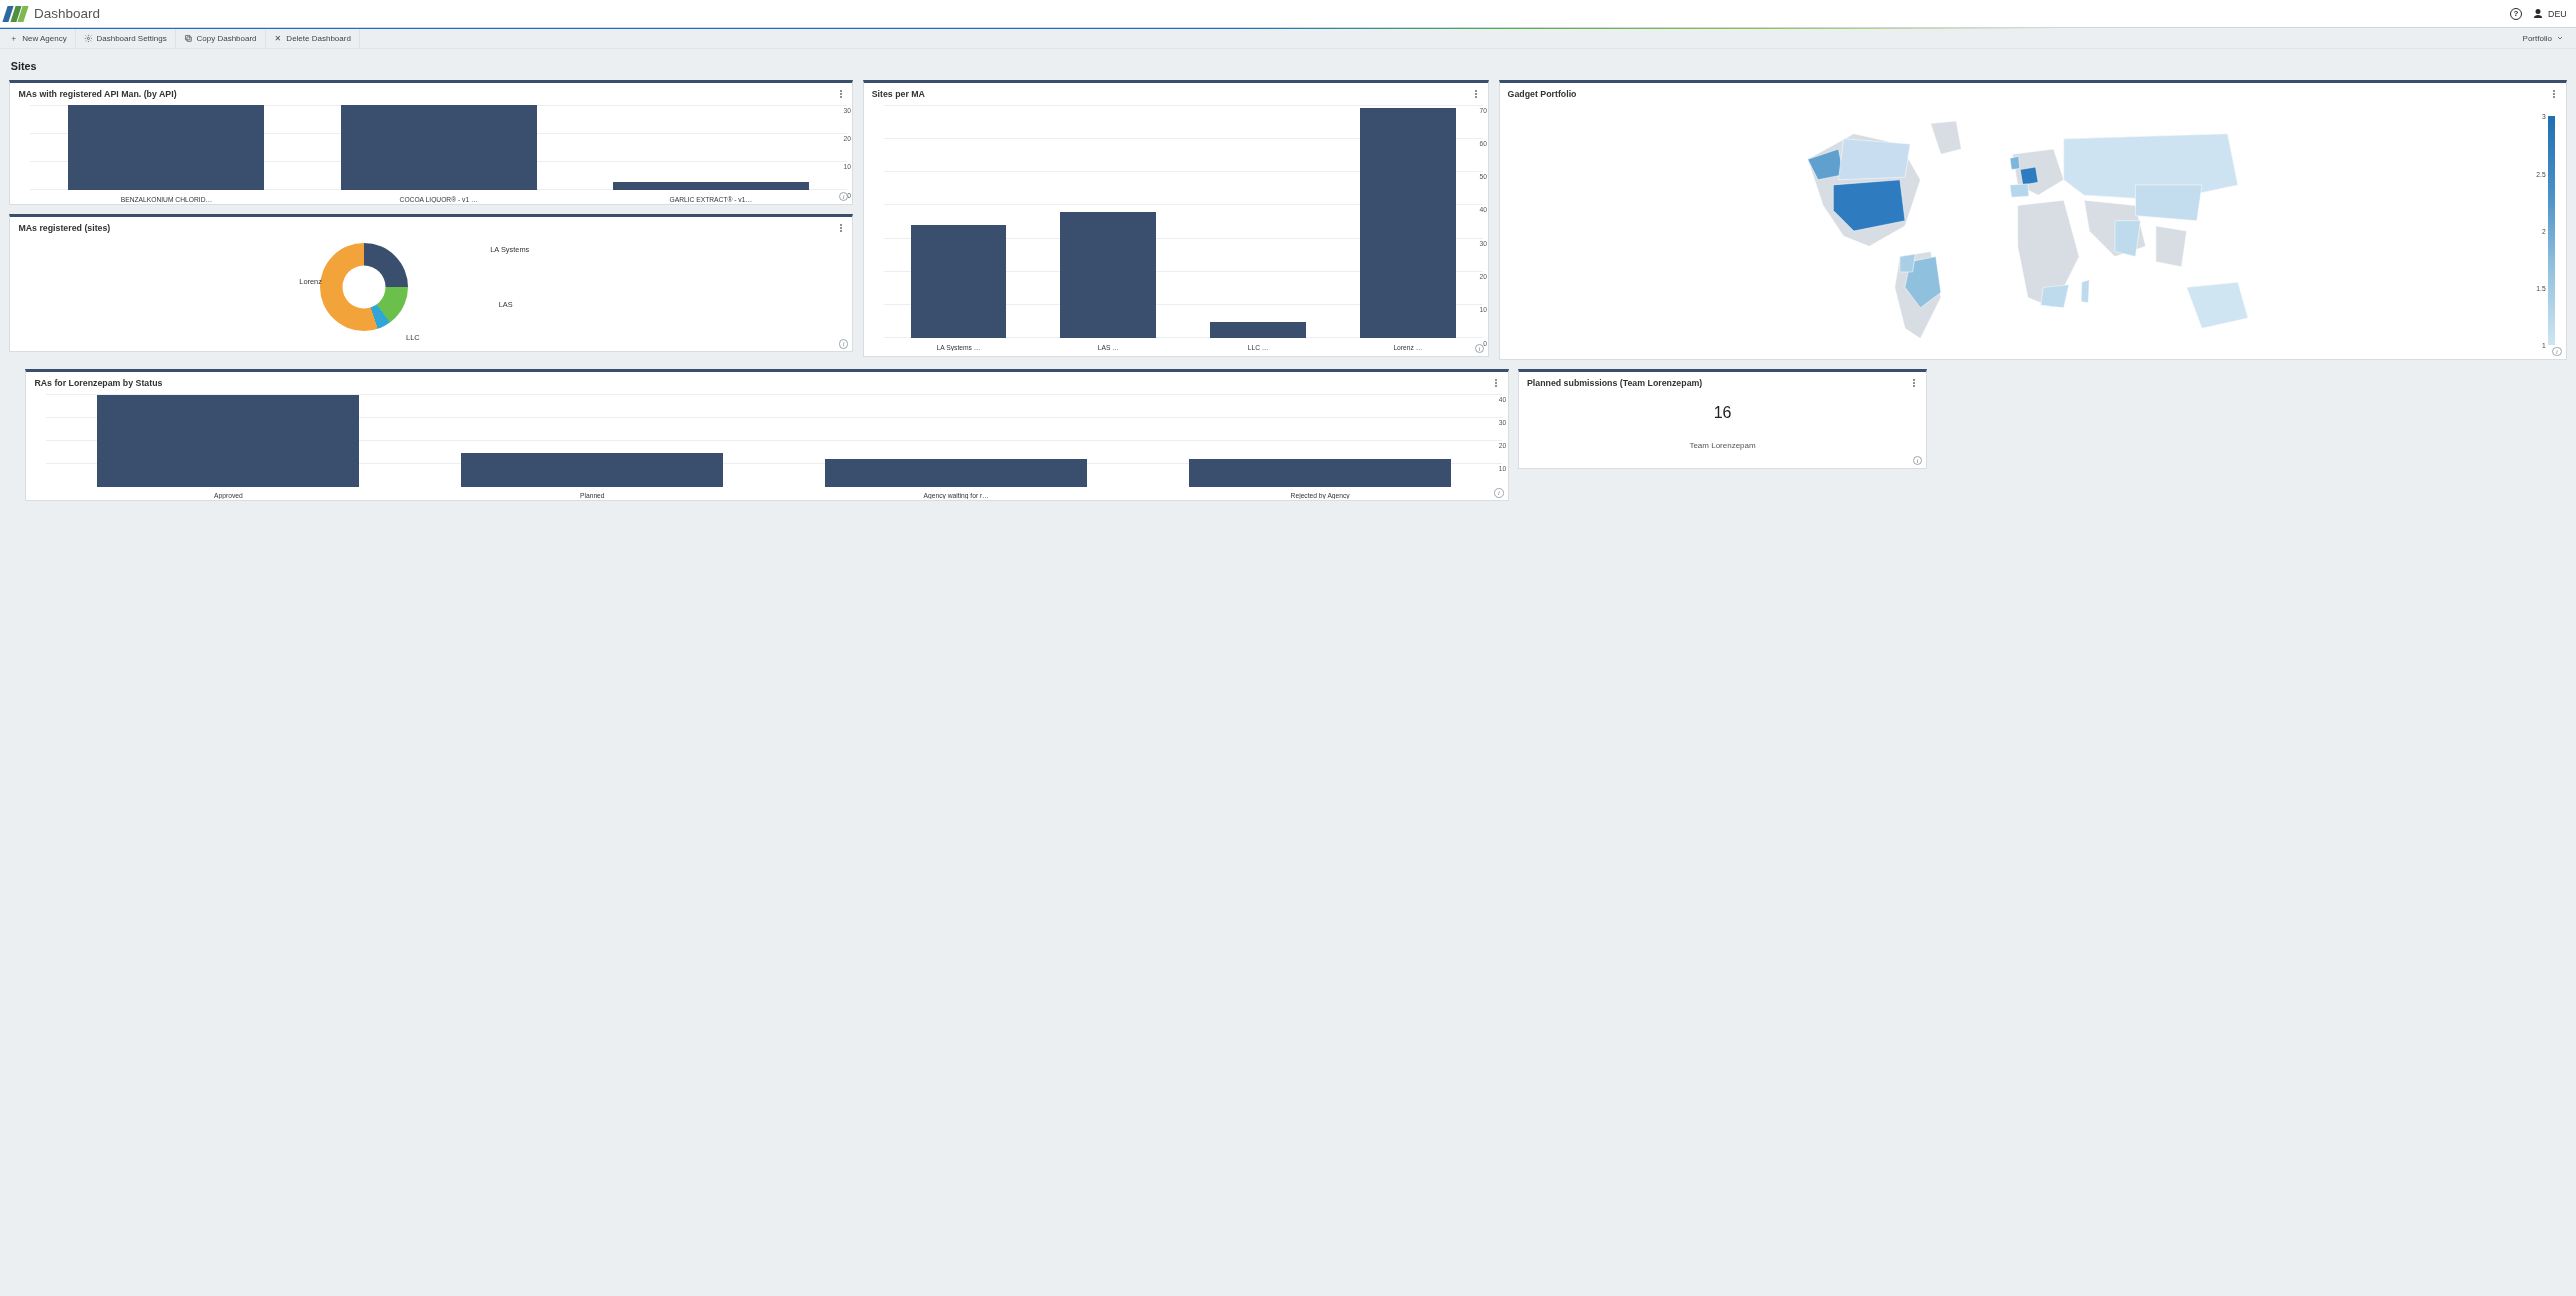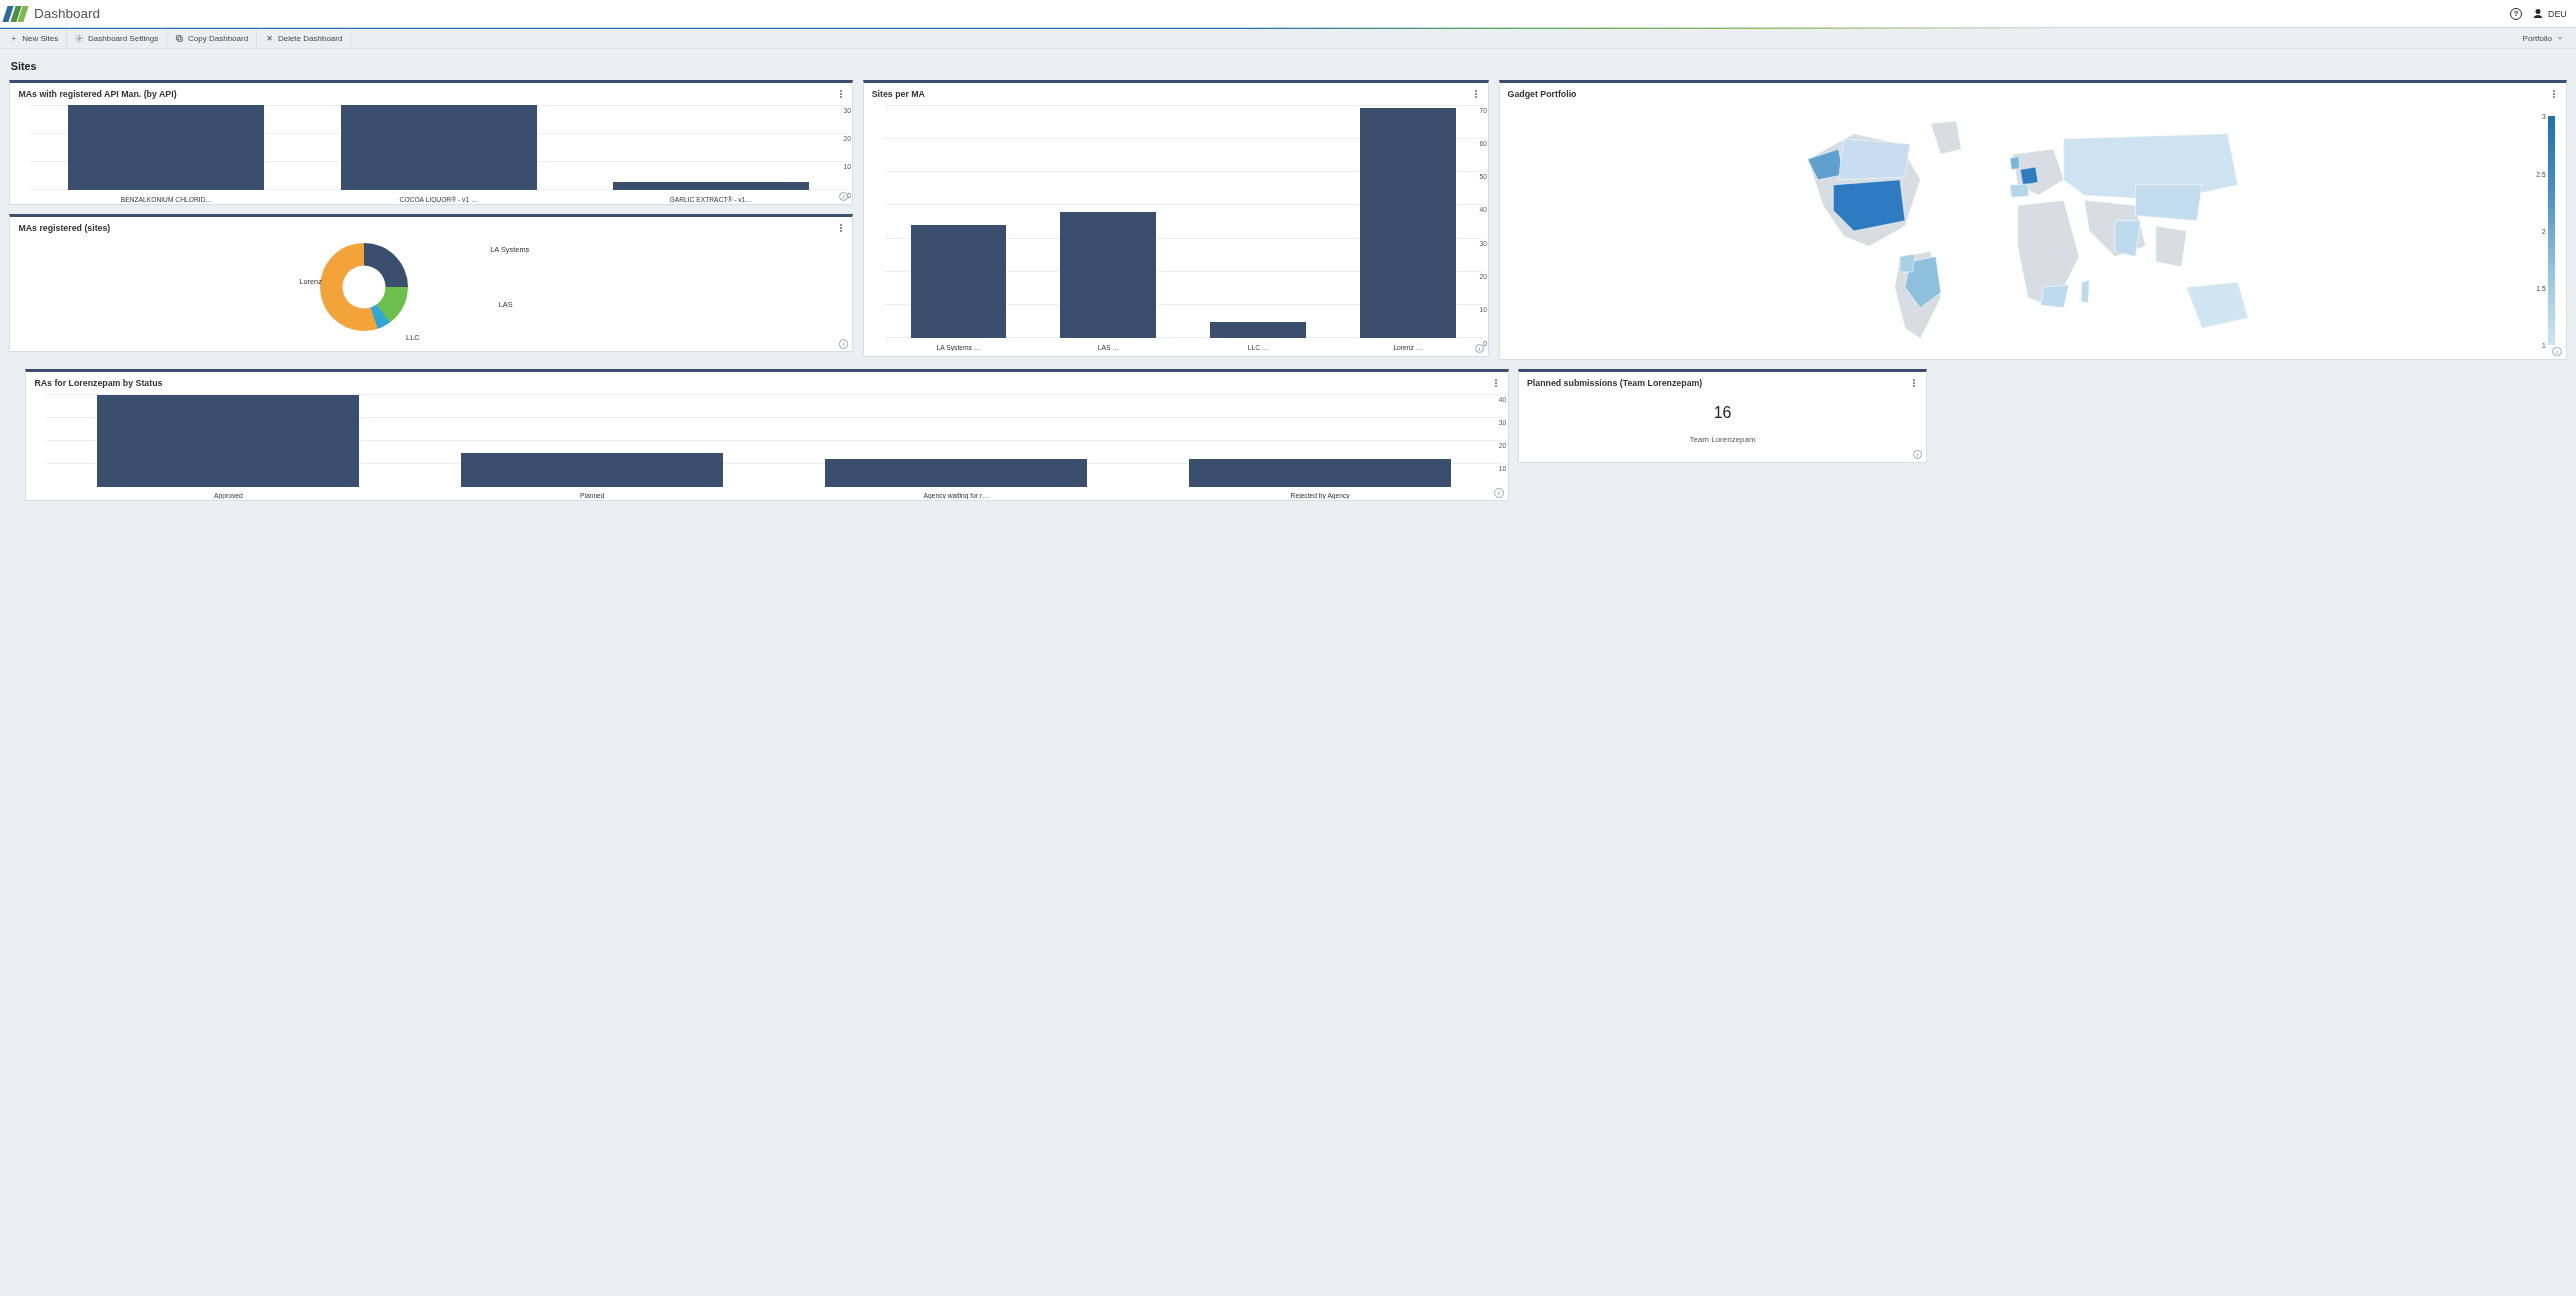--- a/index.html
+++ b/index.html
@@ -134,21 +134,21 @@
   .legend-scale {
     position: absolute; right: 10.8px; top: 13.5px; bottom: 13.5px; width: 6.7px;
     background: linear-gradient(to bottom, #1f6fb2 0%, #4b92c8 35%, #8fc0de 65%, #cfe5f2 100%);
   }
   .legend-ticks { position: absolute; right: 20px; top: 13.5px; bottom: 13.5px; width: 13.5px; }
   .legend-tick { position: absolute; right: 0; font-size: 6.7px; color: #444; transform: translateY(-50%); }
 
   
   .kpi-body { text-align: center; padding: 12px 0 17.5px 0; }
   .kpi-value { font-size: 16px; font-weight: 500; color: #222; }
-  .kpi-label { font-size: 8px; color: #555; margin-top: 13px; }
+  .kpi-label { font-size: 8px; color: #555; margin-top: 19px; }
 
 </style>
 </head>
 <body>
 
 <div class="topbar">
   <div class="topbar-left">
     <span class="logo">
       <span class="s1"></span>
         <span class="s2"></span>
@@ -167,21 +167,21 @@
       <span>DEU</span>
     </span>
   </div>
 </div>
 <div class="accent-line"></div>
 
 <div class="toolbar">
   <div class="toolbar-left">
     <div class="toolbar-item">
       <span class="tbicon">＋</span>
-      <span>New Sites</span>
+      <span>New Agency</span>
     </div>
     <div class="toolbar-item">
       <span class="tbicon">
         <svg viewBox="0 0 24 24" width="8.8" height="8.8" fill="none" stroke="#4a4a4a" stroke-width="2">
             <circle cx="12" cy="12" r="3"></circle>
             <path d="M12 2v3M12 19v3M4.2 4.2l2.1 2.1M17.7 17.7l2.1 2.1M2 12h3M19 12h3M4.2 19.8l2.1-2.1M17.7 6.3l2.1-2.1"></path>
           </svg>
       </span>
       <span>Dashboard Settings</span>
     </div>

